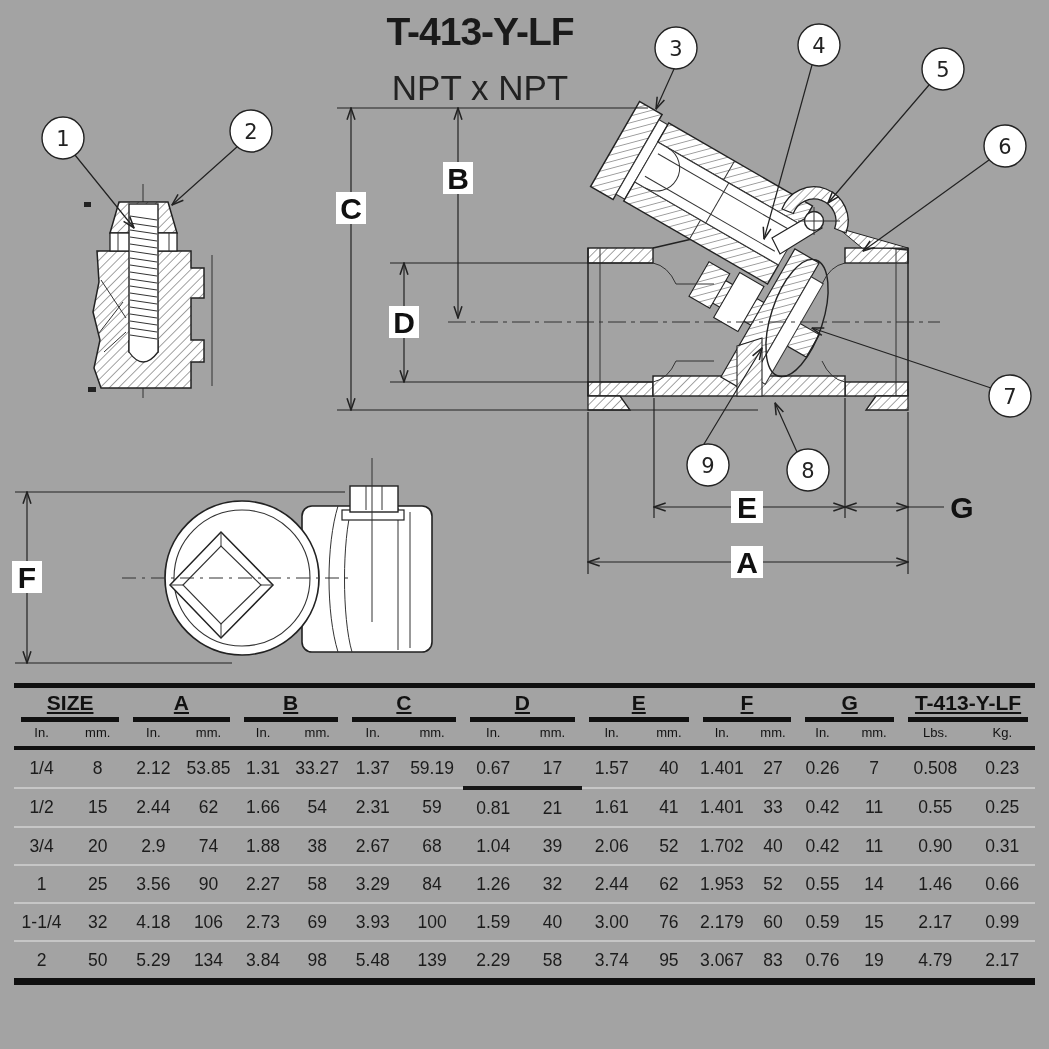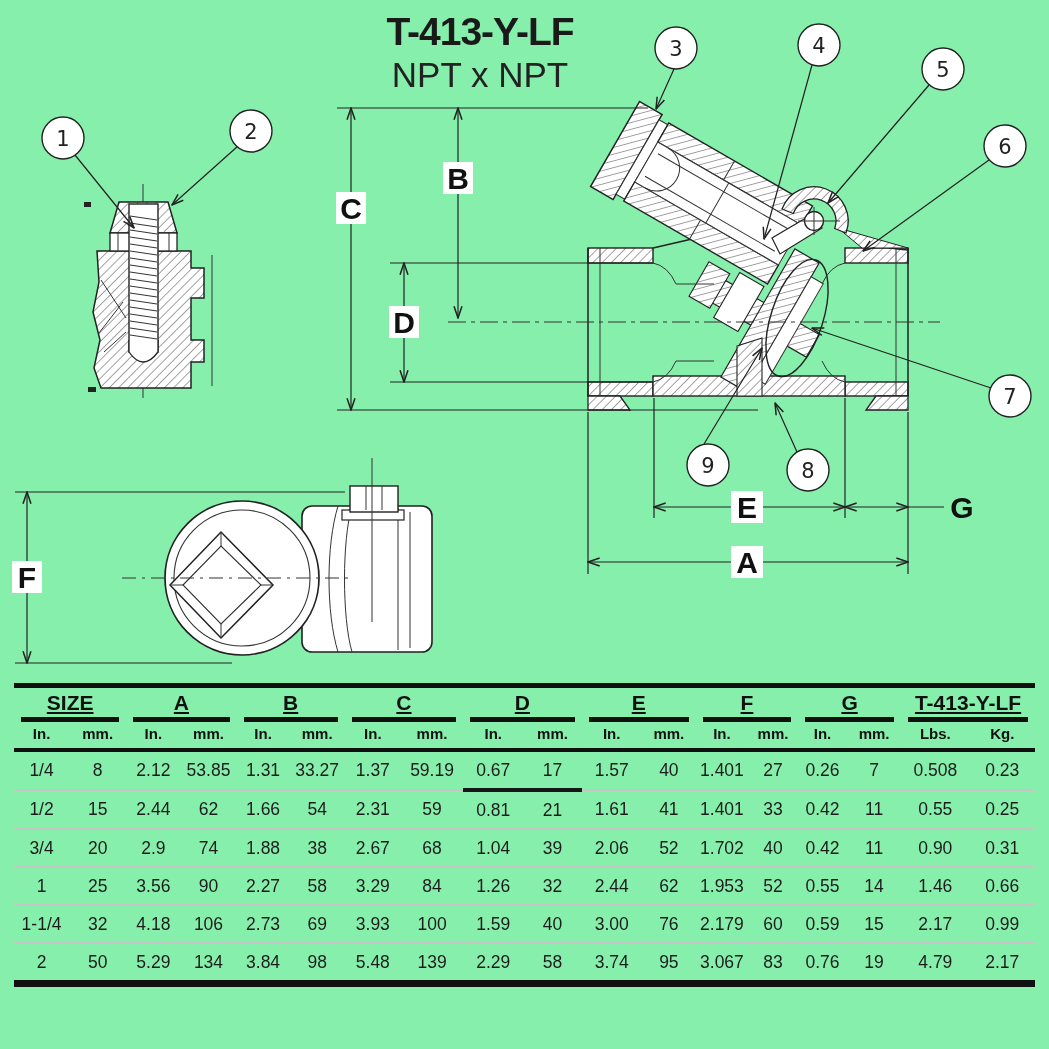--- a/index.html
+++ b/index.html
@@ -1,29 +1,29 @@
 <!DOCTYPE html>
 <html><head>
 <meta charset="utf-8">
 <style>
   html,body{margin:0;padding:0;background:#fff;}
-  .page{position:relative;width:1049px;height:1049px;background:#86efac;overflow:hidden;
+  .page{position:relative;width:1049px;height:1049px;background:#a3a3a3;overflow:hidden;
         font-family:"Liberation Sans",sans-serif;color:#111;}
   .title-block{position:absolute;left:280px;top:12px;width:400px;text-align:center;line-height:1.05;}
   .model{font-size:39px;font-weight:bold;letter-spacing:-1px;color:#1a1a1a;}
-  .subtitle{font-size:35px;font-weight:400;letter-spacing:0;color:#222;margin-top:4px;}
+  .subtitle{font-size:35px;font-weight:400;letter-spacing:0;color:#222;margin-top:17px;}
   svg.draw{position:absolute;left:0;top:0;}
   .table-wrap{position:absolute;left:14px;right:14px;top:683px;
       border-top:5px solid #101010;border-bottom:7px solid #101010;}
   table{width:100%;border-collapse:collapse;table-layout:fixed;}
   th,td{padding:0;}
   th.group{padding-top:3px;}
   th.group .grp{font-size:21px;font-weight:bold;border-bottom:5px solid #101010;
       padding-bottom:2px;margin:0 7px;text-decoration:underline;}
-  tr.sub th{font-size:15px;font-weight:bold;border-bottom:4px solid #101010;padding:3px 0 6px 0;}
+  tr.sub th{font-size:13px;font-weight:normal;border-bottom:4px solid #101010;padding:3px 0 6px 0;}
   td{height:36px;font-size:17.5px;text-align:center;border-bottom:2px solid #c6c6c6;color:#1c1c1c;}
   tr:last-child td{border-bottom:none;}
   td.d-mark{border-bottom:4px solid #161616;}
   .dim{font-family:"Liberation Sans",sans-serif;font-size:30px;font-weight:bold;fill:#111;}
   .co{font-family:"DejaVu Sans",sans-serif;font-size:21px;fill:#222;}
   .ln{stroke:#222;stroke-width:1.2;fill:none;}
   .thin{stroke:#333;stroke-width:1;fill:none;}
   .out{stroke:#222;stroke-width:1.5;}
   .cl{stroke:#333;stroke-width:1;fill:none;}
 </style>

